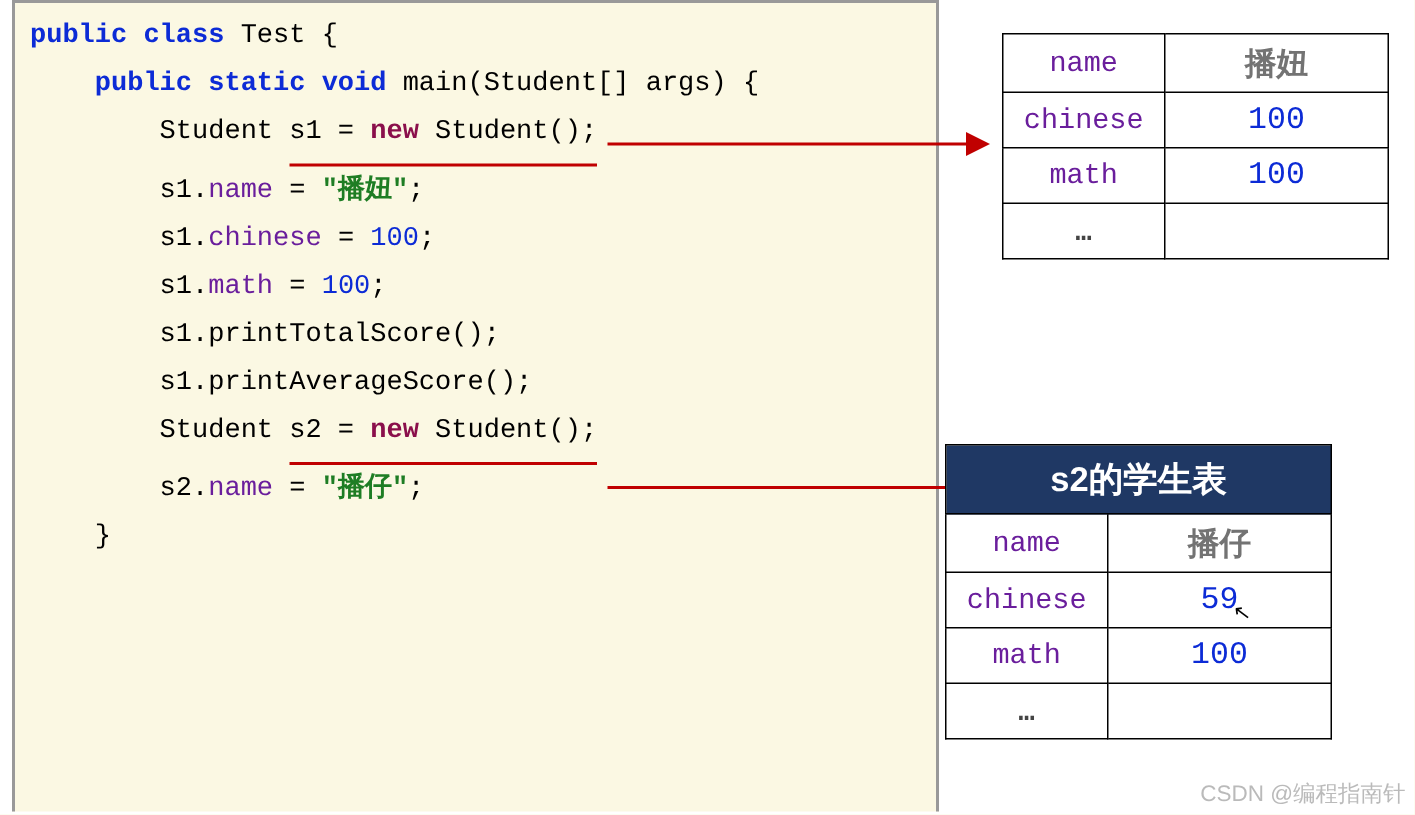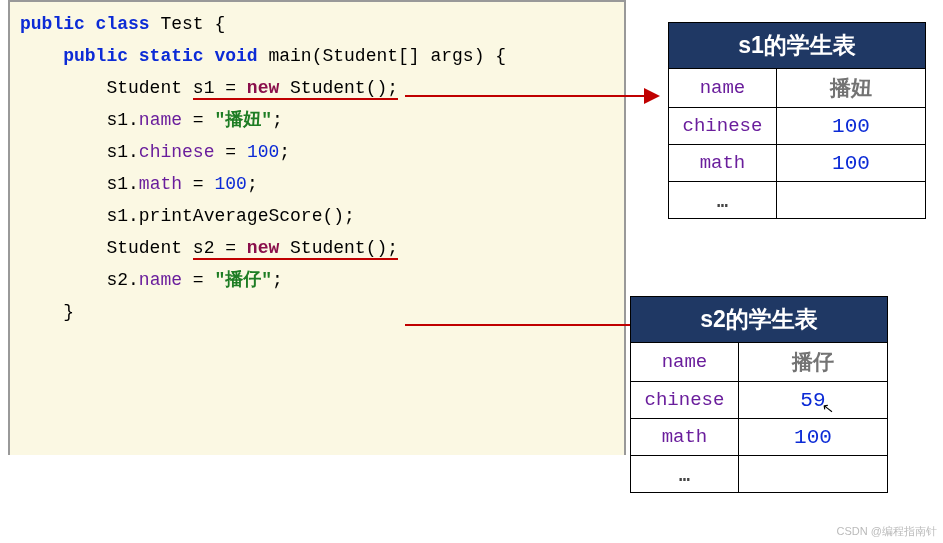--- a/index.html
+++ b/index.html
@@ -10,21 +10,21 @@
     background: #ffffff;
     font-family: "Microsoft YaHei", "SimSun", sans-serif;
     position: relative;
     overflow: hidden;
   }
   .code-panel {
     position: absolute;
     left: 8px;
     top: 0;
     width: 618px;
-    height: 455px;
+    height: 541px;
     background: #fbf8e3;
     border: 2px solid #999;
     border-bottom: none;
     box-sizing: border-box;
     font-family: Consolas, "Courier New", monospace;
     font-size: 18px;
     line-height: 32px;
     padding: 6px 0 0 10px;
     color: #000;
   }
@@ -32,21 +32,21 @@
   .kw-decl   { color: #0c2bd6; font-weight: bold; }   
   .kw-new    { color: #8a0f4b; font-weight: bold; }
   .field     { color: #6a1e9c; }                     
   .string    { color: #1e7d24; font-weight: bold; }
   .num       { color: #0c2bd6; }
   .hl-line   {  }
   .underline-red {
     border-bottom: 2px solid #c00000;
     display: inline-block;
     line-height: 19px;
-    padding-bottom: 0;
+    padding-bottom: 11px;
   }
 
   .student-table {
     position: absolute;
     width: 258px;
     border: 1px solid #000;
     border-collapse: collapse;
     font-size: 19px;
     background: #fff;
   }
@@ -99,21 +99,21 @@
     border-bottom: 8px solid transparent;
   }
   #arrow1 { left: 405px; top: 87px;  width: 255px; }
   #arrow2 { left: 405px; top: 316px; width: 254px; }
 
   .watermark {
     position: absolute;
     right: 6px;
     bottom: 4px;
     color: rgba(130,130,130,0.55);
-    font-size: 11px;
+    font-size: 15px;
     font-family: "Microsoft YaHei", sans-serif;
     pointer-events: none;
   }
   .cursor-icon {
     position: absolute;
     left: 822px;
     top: 400px;
     font-size: 14px;
     color: #000;
     transform: rotate(-8deg);
@@ -123,41 +123,39 @@
 </head>
 <body>
 
 <div class="code-panel">
   <div class="code-line"><span class="kw-decl">public class</span><span> Test {</span></div>
   <div class="code-line"><span class="kw-decl">    public static void</span><span> main(Student[] args) {</span></div>
   <div class="code-line hl-line"><span>        Student </span><span class="underline-red"><span>s1</span><span> = </span><span class="kw-new">new</span><span> Student();</span></span></div>
   <div class="code-line"><span>        s1</span><span>.</span><span class="field">name</span><span> = </span><span class="string">"播妞"</span><span>;</span></div>
   <div class="code-line"><span>        s1</span><span>.</span><span class="field">chinese</span><span> = </span><span class="num">100</span><span>;</span></div>
   <div class="code-line"><span>        s1</span><span>.</span><span class="field">math</span><span> = </span><span class="num">100</span><span>;</span></div>
+  <div class="code-line">        s1.printTotalScore();</div>
   <div class="code-line">        s1.printAverageScore();</div>
   <div class="code-line"></div>
   <div class="code-line hl-line"><span>        Student </span><span class="underline-red"><span>s2</span><span> = </span><span class="kw-new">new</span><span> Student();</span></span></div>
   <div class="code-line"><span>        s2</span><span>.</span><span class="field">name</span><span> = </span><span class="string">"播仔"</span><span>;</span></div>
   <div class="code-line">    }</div>
 </div>
 
 <div class="arrow" id="arrow1">
   <div class="line"></div>
     <div class="head"></div>
 </div>
 <div class="arrow" id="arrow2">
   <div class="line"></div>
     <div class="head"></div>
 </div>
 
 <table class="student-table" id="table1">
   <tbody>
-      <tr>
-        <td class="hdr" colspan="2">s1的学生表</td>
-      </tr>
   <tr>
         <td class="key">name</td>
         <td class="val-green">播妞</td>
       </tr>
   <tr>
         <td class="key">chinese</td>
         <td class="val">100</td>
       </tr>
   <tr>
         <td class="key">math</td>

